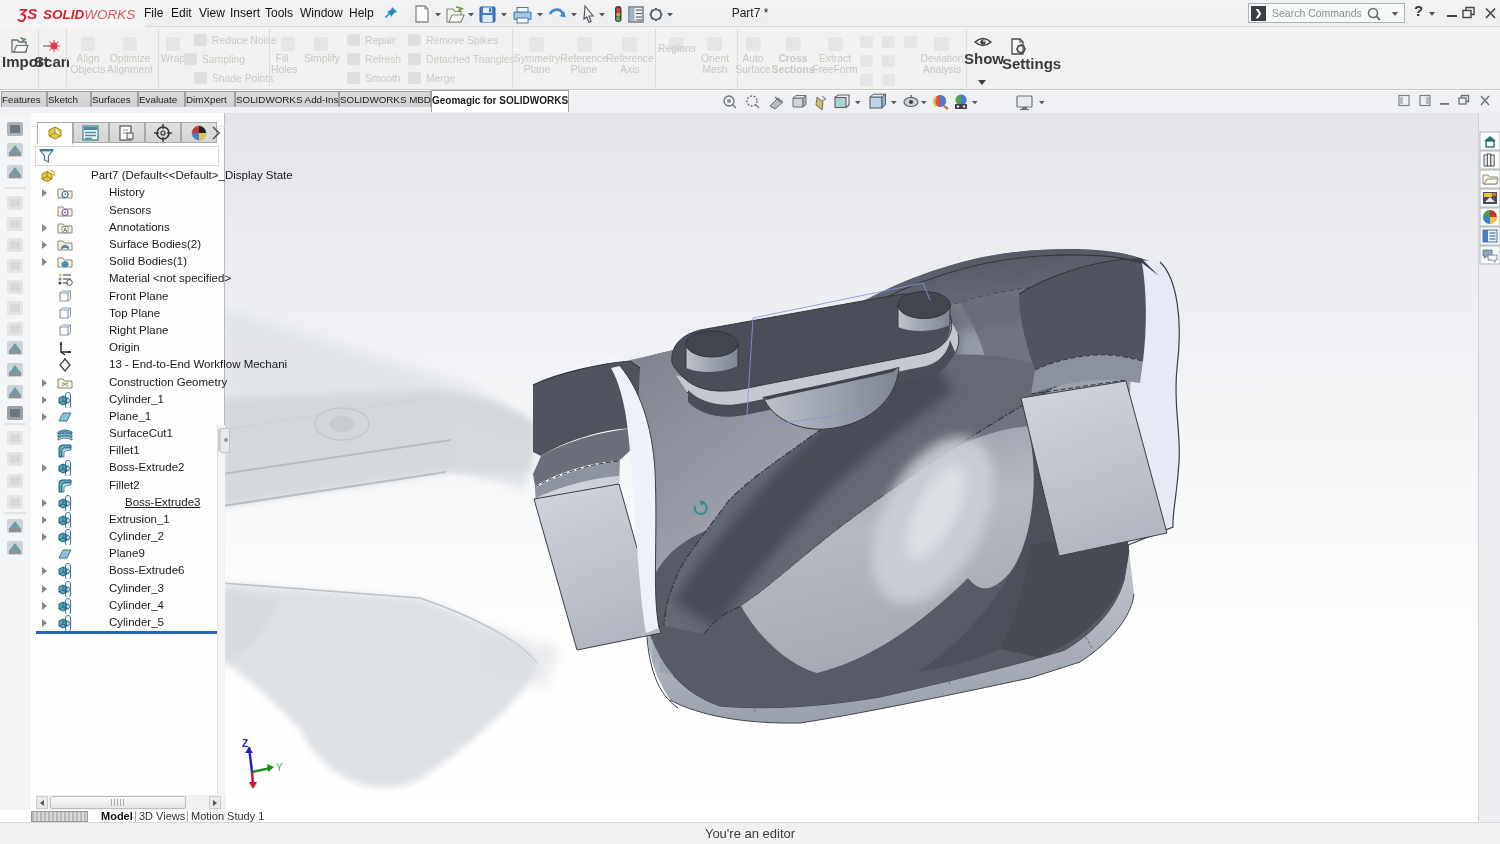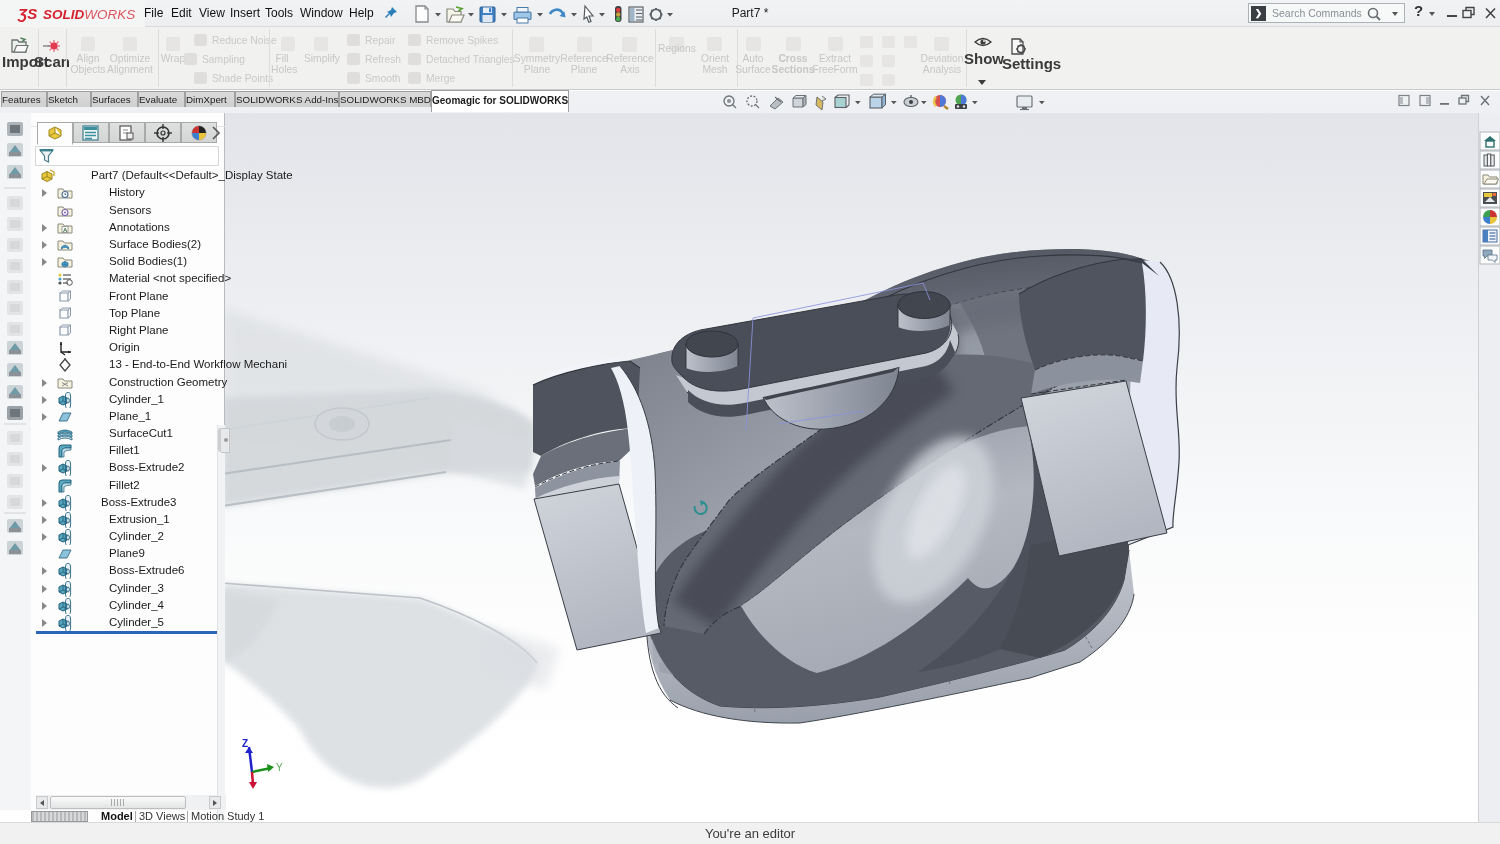--- a/index.html
+++ b/index.html
@@ -825,21 +825,21 @@
             <svg class="tic" style="left:26px" width="16" height="16" viewBox="0 0 16 16">
               <use href="#i-fil"></use>
             </svg>
             <span class="lbl" style="left:45px;">Fillet2</span>
           </div>
       <div class="trow" style="top:381.5px;">
             <span class="arr"></span>
             <svg class="tic" style="left:26px" width="16" height="16" viewBox="0 0 16 16">
               <use href="#i-cyl"></use>
             </svg>
-            <span class="lbl" style="left:37px;">Boss-Extrude3</span>
+            <span class="lbl" style="left:61px;text-decoration:underline;">Boss-Extrude3</span>
           </div>
       <div class="trow" style="top:398.5px;">
             <span class="arr"></span>
             <svg class="tic" style="left:26px" width="16" height="16" viewBox="0 0 16 16">
               <use href="#i-cyl"></use>
             </svg>
             <span class="lbl" style="left:45px;">Extrusion_1</span>
           </div>
       <div class="trow" style="top:416.0px;">
             <span class="arr"></span>

